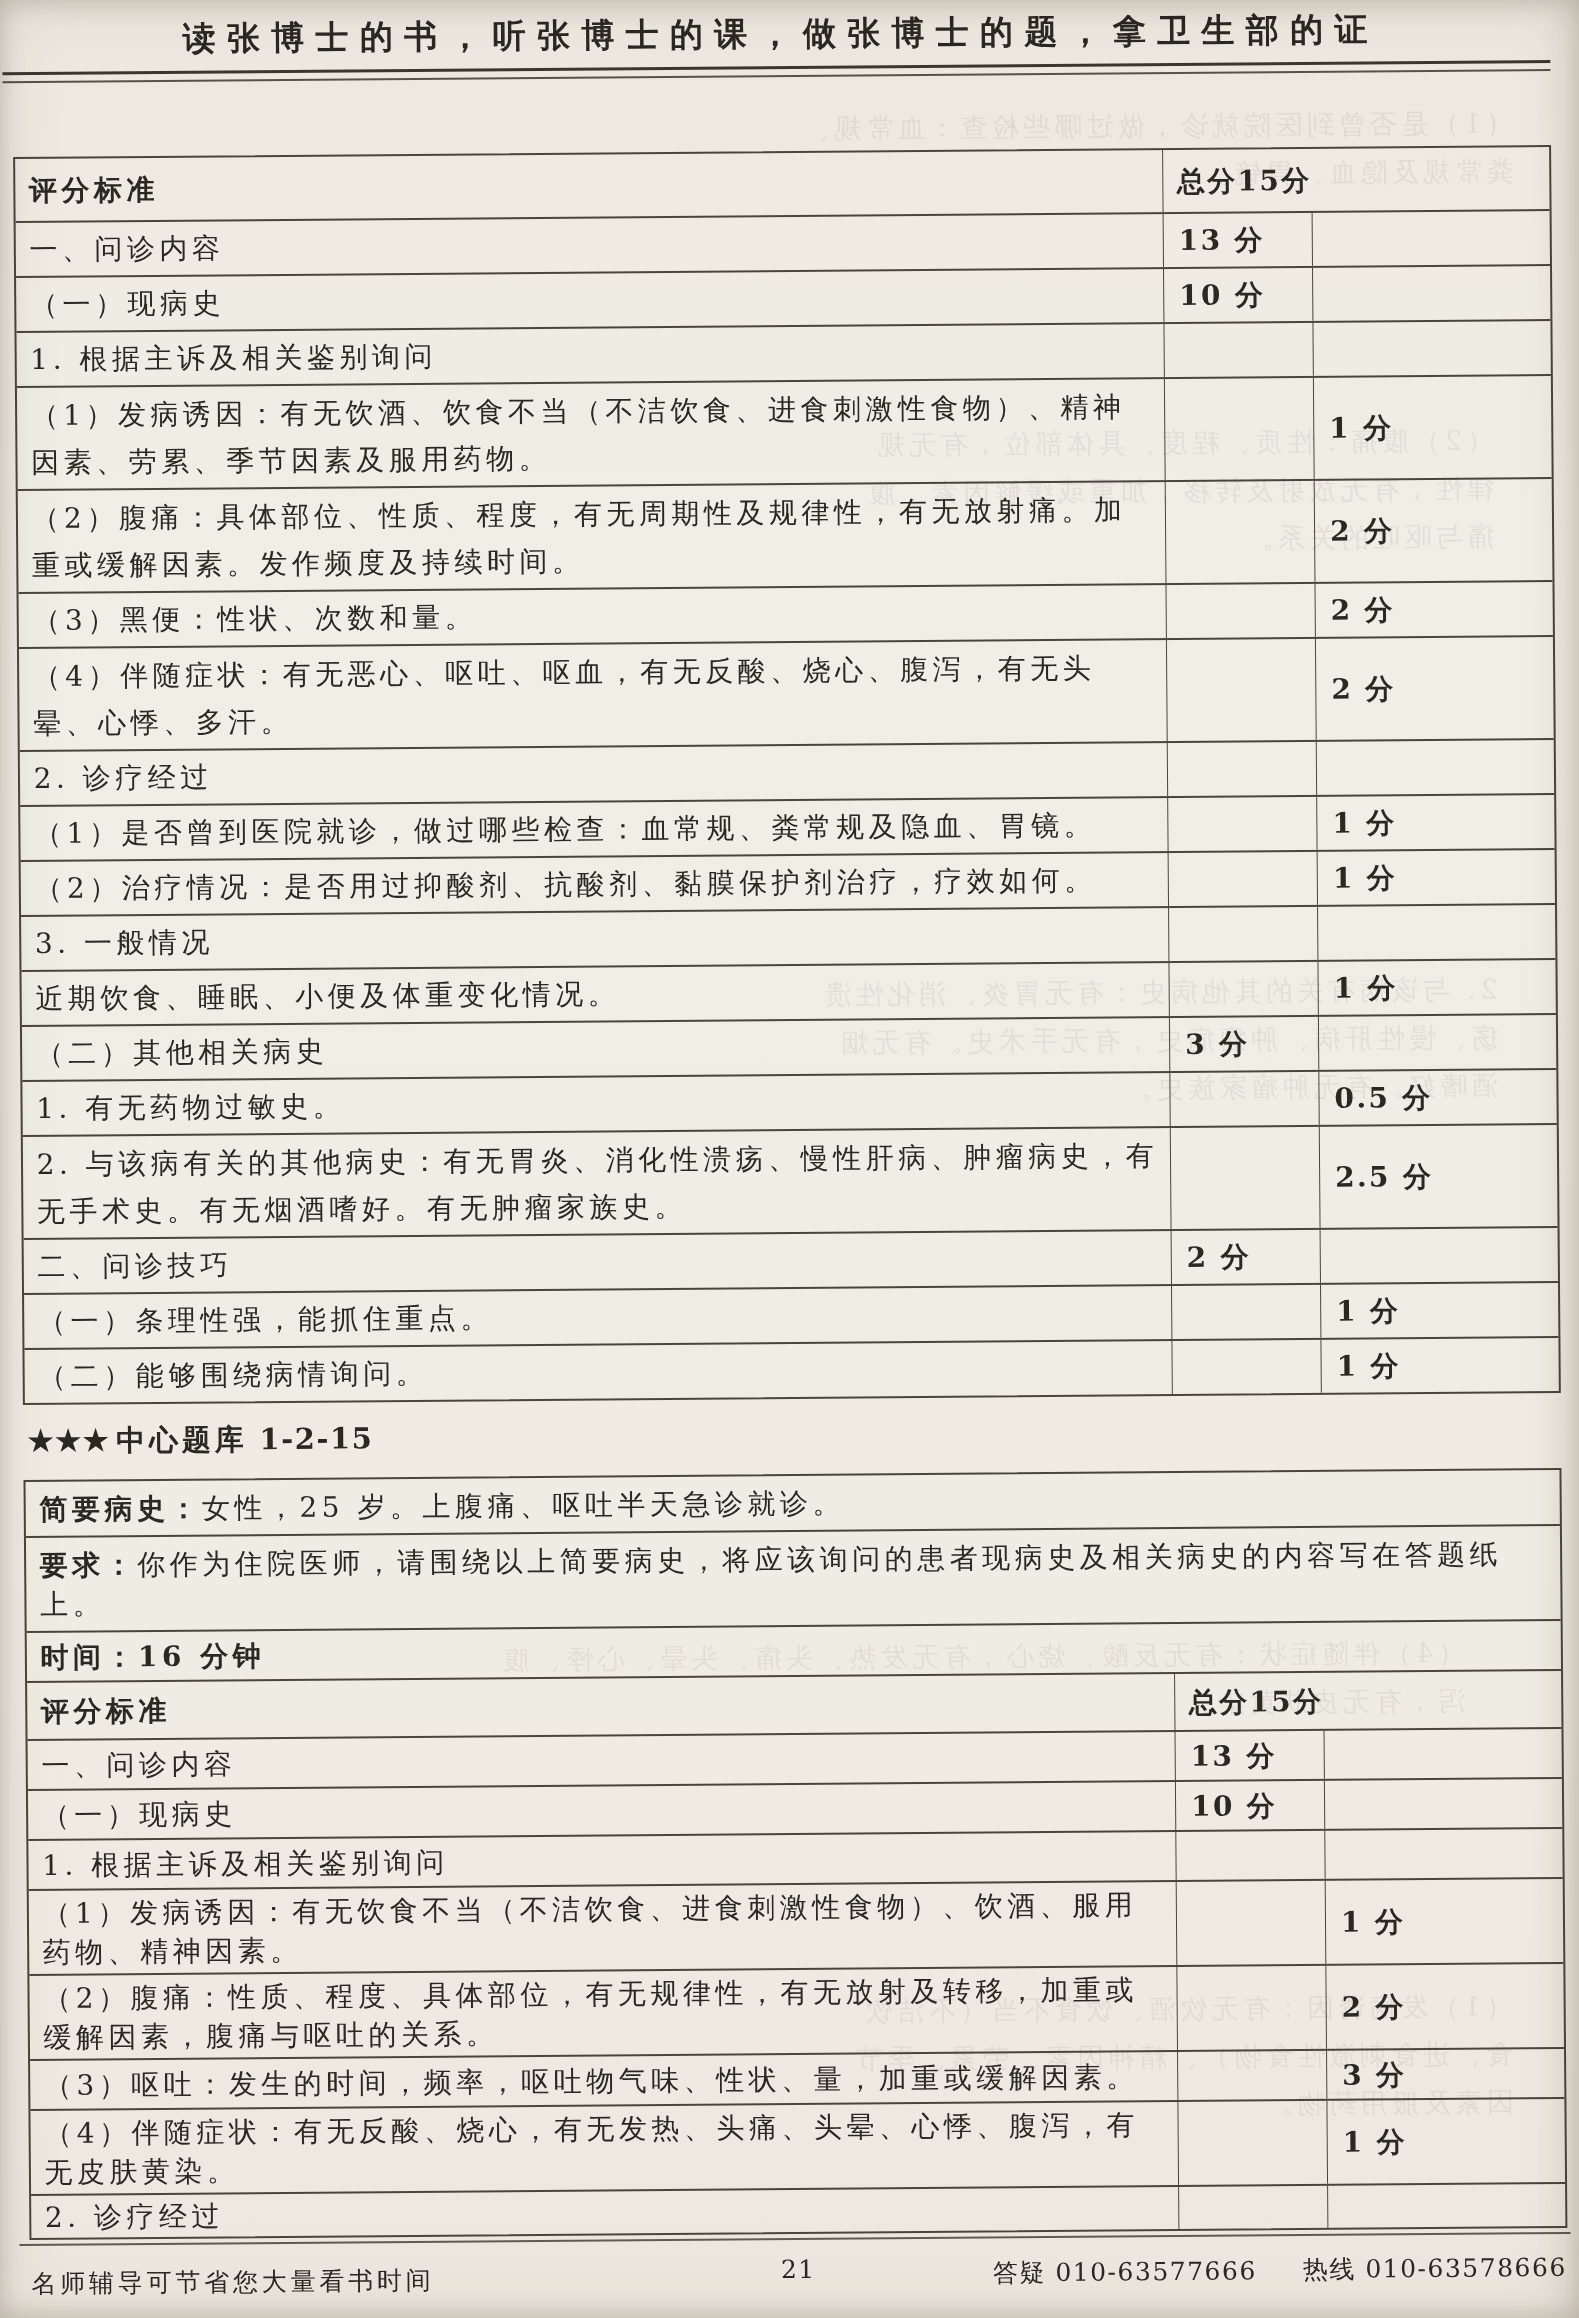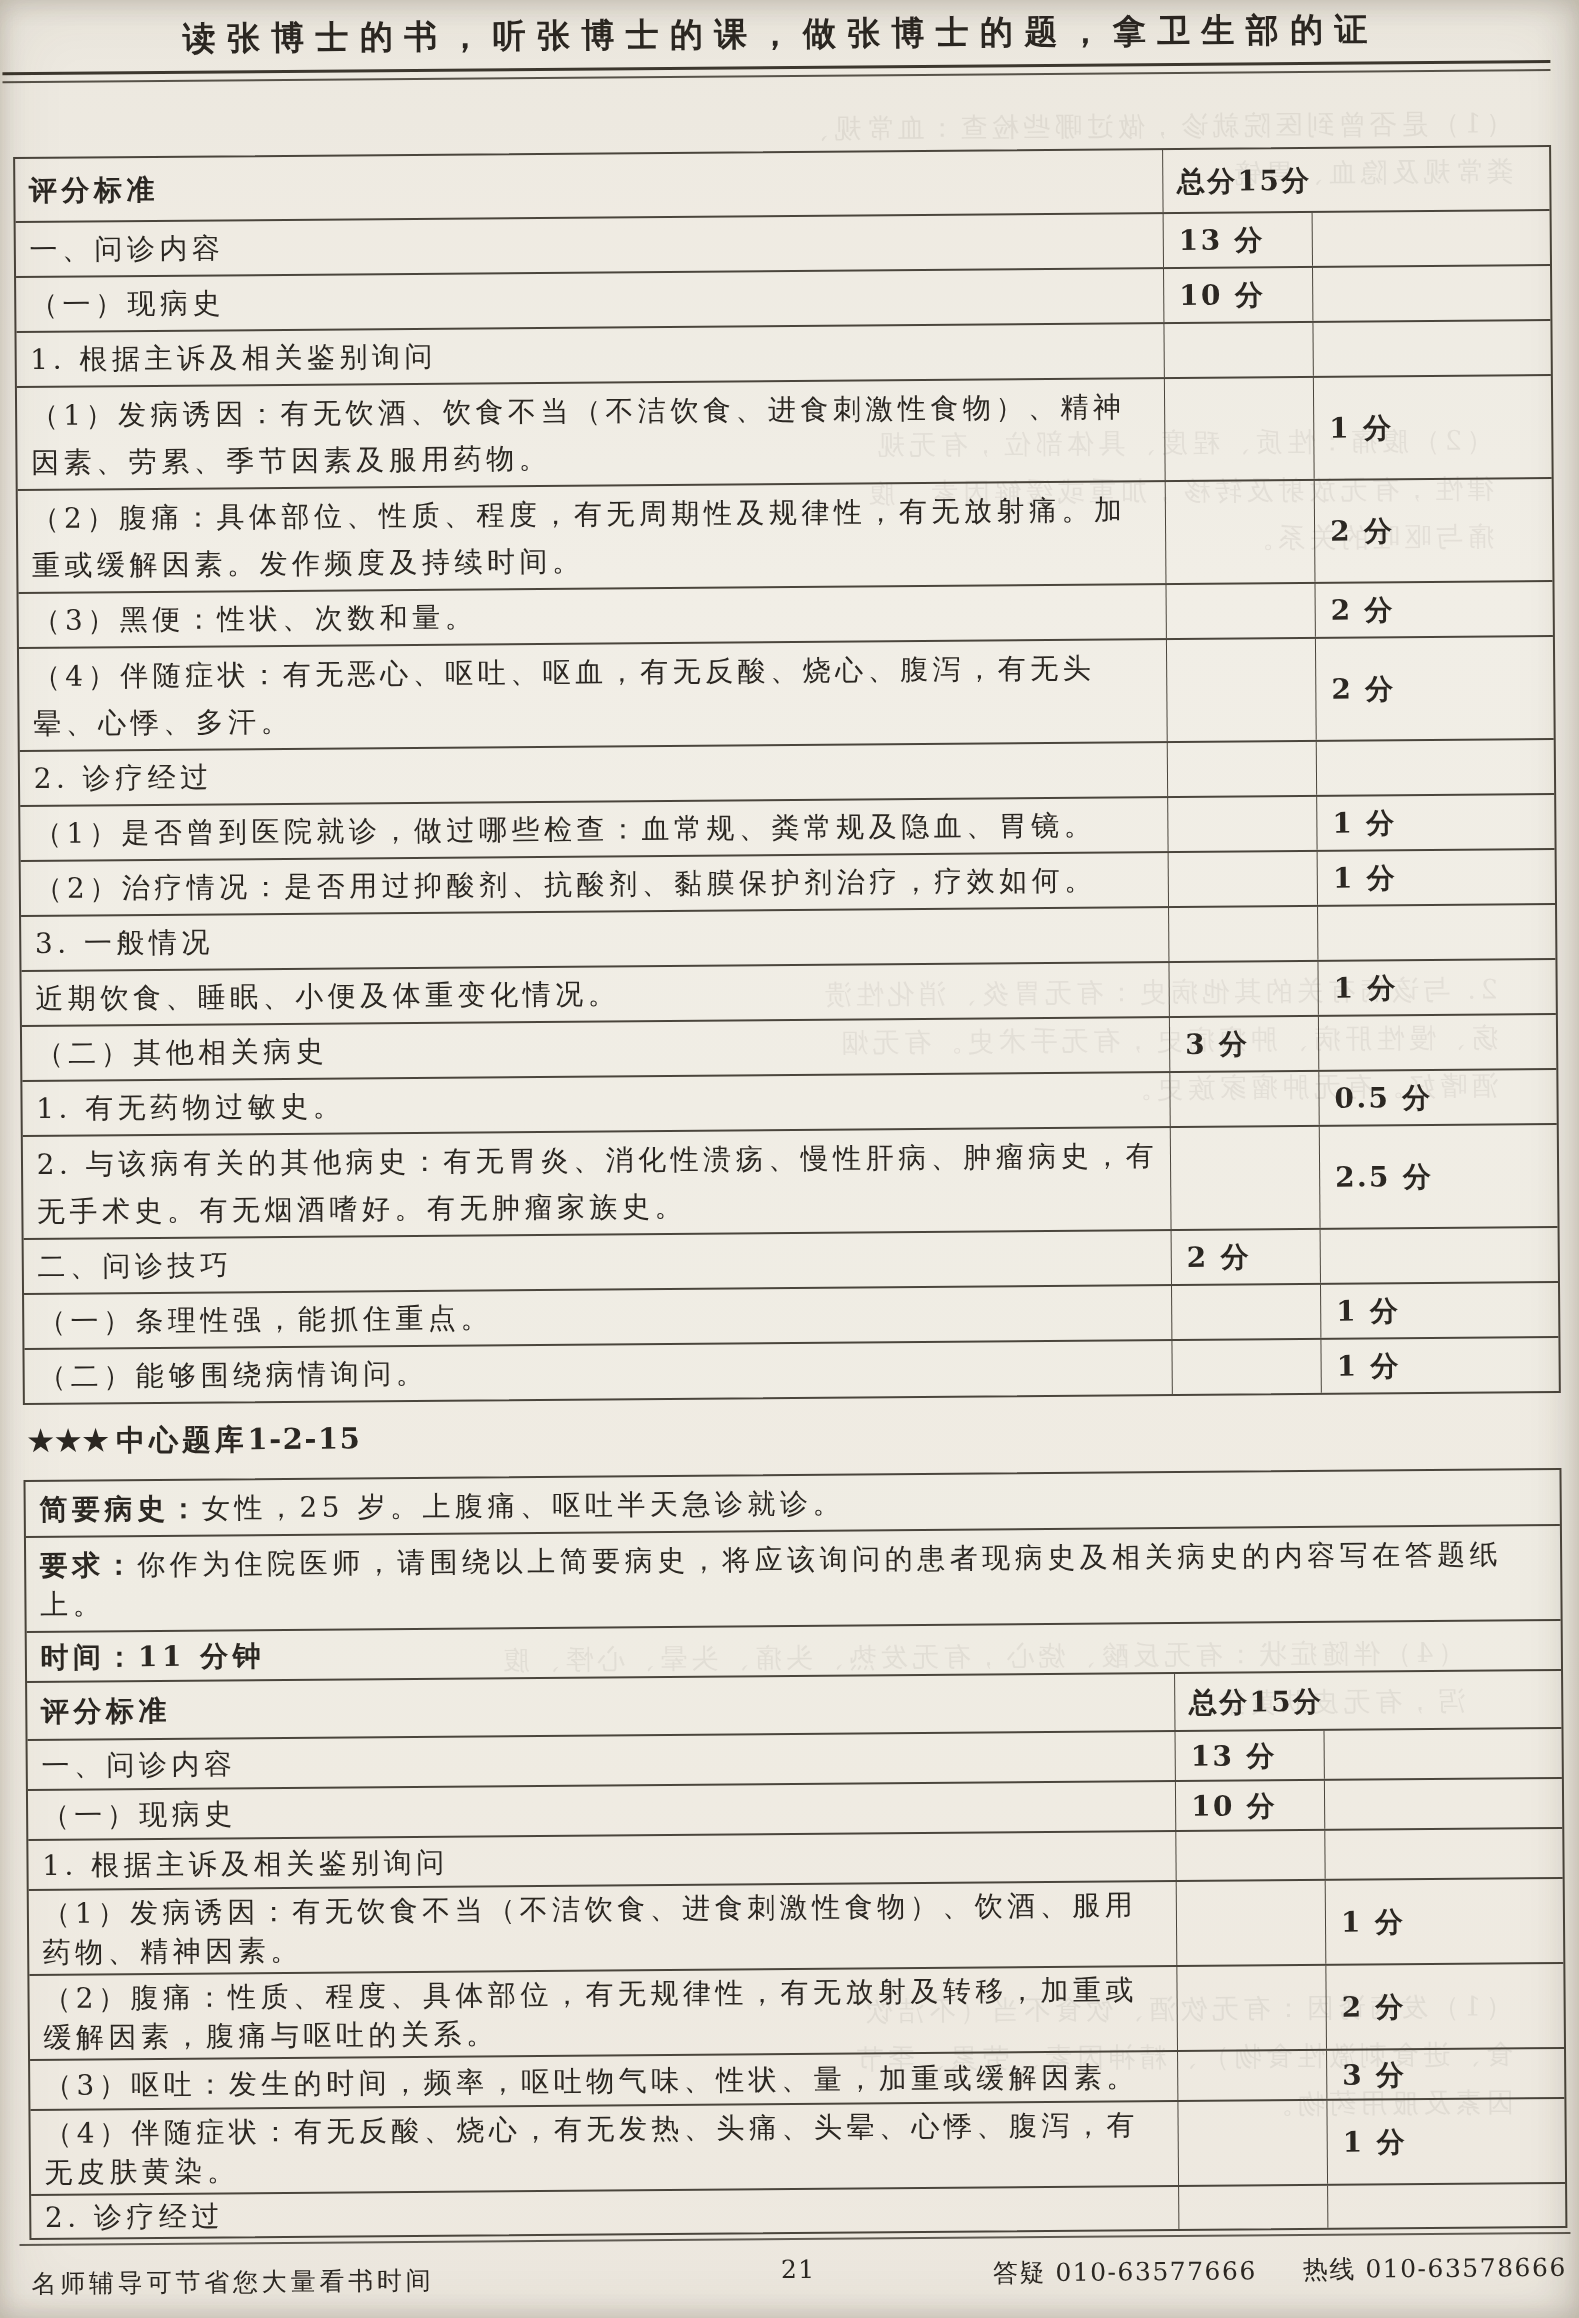--- a/index.html
+++ b/index.html
@@ -64,21 +64,21 @@
   .t2 .rh{min-height:56px;}
   .t2 .r1{min-height:48px;}
   .t2 .r2{min-height:83px;}
   .t2 .rlast{min-height:35px;}
   
   .qbank{
     position:absolute;left:25.6px;top:1416px;
     font-size:29px;font-weight:600;letter-spacing:3.8px;
   }
   .qbank .stars{letter-spacing:1.5px;margin-right:6px;font-weight:bold;}
-  .qbank .code{letter-spacing:1.5px;}
+  .qbank .code{margin-left:12px;letter-spacing:1.5px;}
   
   .cutline{position:absolute;left:10.5px;width:1551px;top:2238px;height:1.5px;background:#3c372e;opacity:.8;}
   .footer{position:absolute;left:0;top:2255px;width:1579px;height:45px;font-size:25px;letter-spacing:1.5px;}
   .f-left{position:absolute;left:22.6px;top:6px;letter-spacing:3.8px;}
   .f-page{position:absolute;left:0;top:0;width:1579px;text-align:center;}
   .f-qa{position:absolute;right:331px;top:3px;}
   .f-hot{position:absolute;right:21px;top:1.5px;}
   
   .ghost{
     position:absolute;transform:scaleX(-1);
@@ -219,21 +219,21 @@
             <p><span class="bold">简要病史：</span><span>女性，25 岁。上腹痛、呕吐半天急诊就诊。</span></p>
           </div>
       </div>
       <div class="tr full rcase2">
         <div class="td">
             <p><span class="bold">要求：</span><span>你作为住院医师，请围绕以上简要病史，将应该询问的患者现病史及相关病史的内容写在答题纸上。</span></p>
           </div>
       </div>
       <div class="tr full rtime">
         <div class="td">
-            <p><span class="bold">时间：</span><span class="bold">11 分钟</span></p>
+            <p><span class="bold">时间：</span><span class="bold">16 分钟</span></p>
           </div>
       </div>
       <div class="tr hdr rh">
         <div class="td bold">评分标准</div>
         <div class="td total">总分15分</div>
       </div>
       <div class="tr r1">
         <div class="td">一、问诊内容</div>
         <div class="td score">13 分</div>
         <div class="td score"></div>

